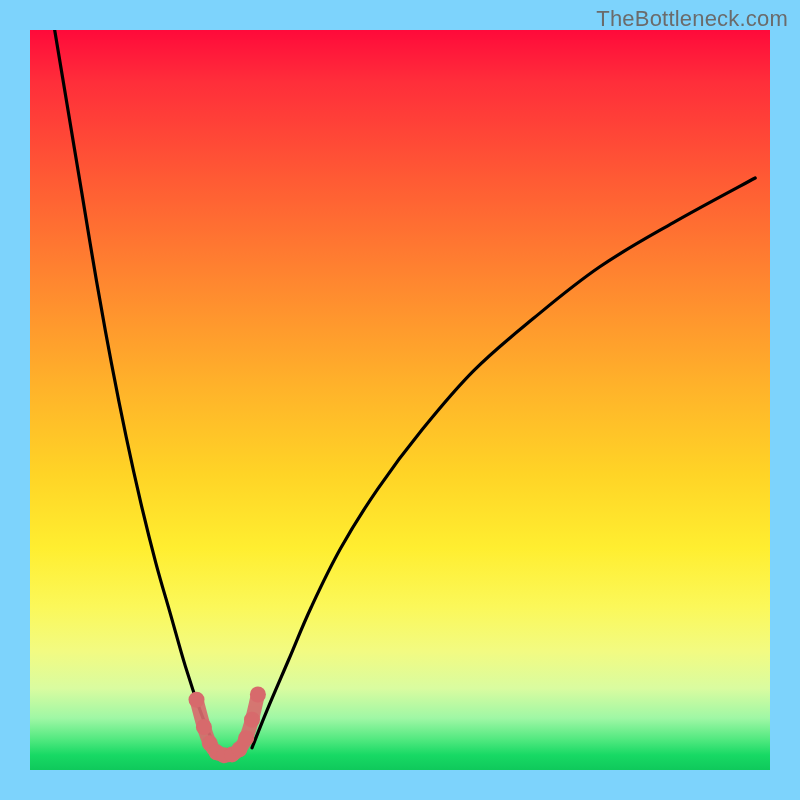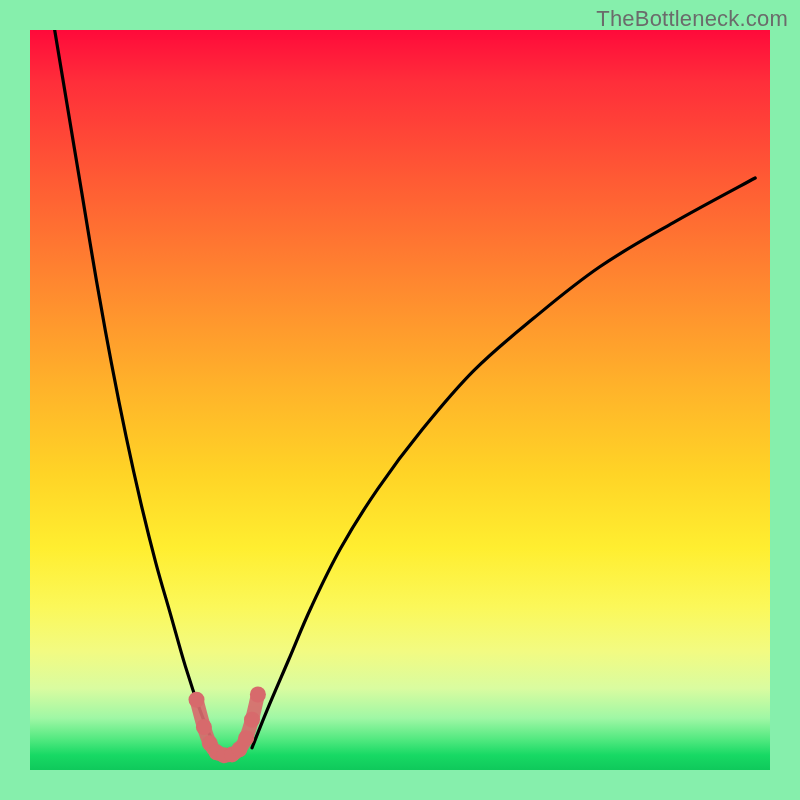--- a/index.html
+++ b/index.html
@@ -10,21 +10,21 @@
     background: #000000;
     overflow: hidden;
     font-family: Arial, Helvetica, sans-serif;
   }
   .frame {
     position: absolute;
     top: 0;
     left: 0;
     width: 800px;
     height: 800px;
-    background: #86efac;
+    background: #7dd3fc;
   }
   .plot-area {
     position: absolute;
     top: 30px;
     left: 30px;
     width: 740px;
     height: 740px;
     overflow: hidden;
   }
   .gradient-bg {

